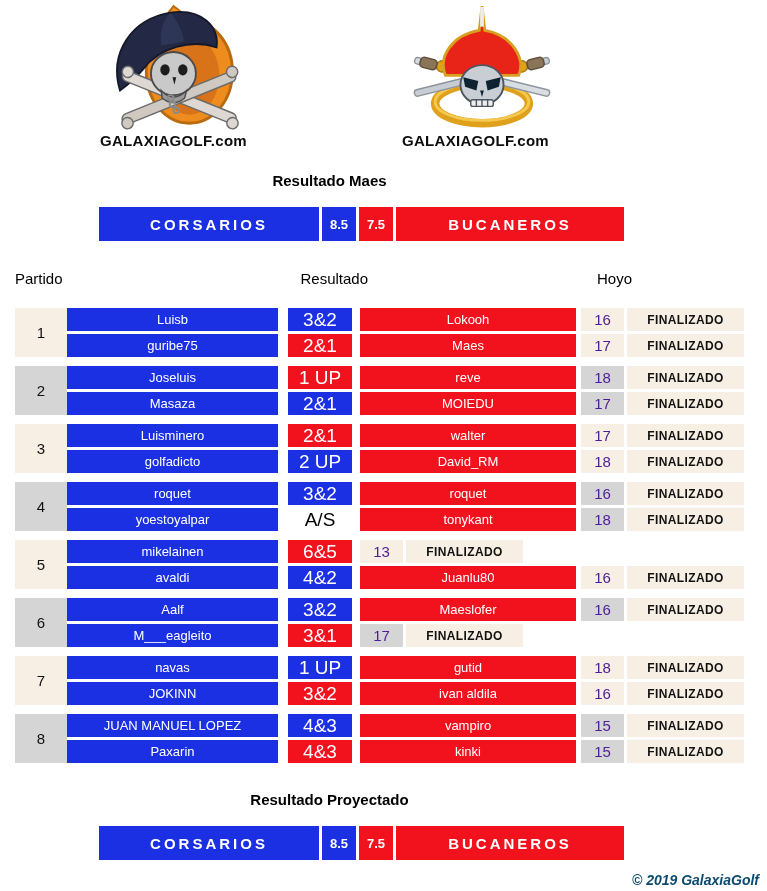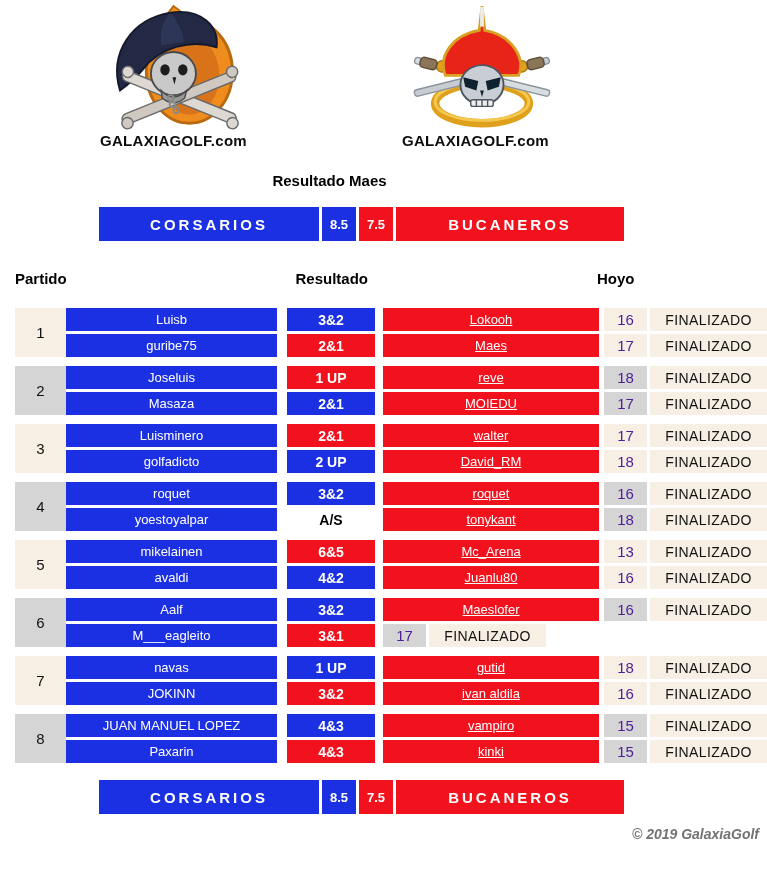--- a/index.html
+++ b/index.html
@@ -26,48 +26,48 @@
   .scorebar{margin-left:67px;width:525px;height:34px;display:flex;margin-top:17px;padding-left:32px;}
   .sb-cell{height:34px;display:flex;align-items:center;justify-content:center;color:#fff;}
   .sb-team{font-weight:bold;font-size:15px;letter-spacing:3px;}
   .sb-team.blue{width:220px;background:var(--blue);margin-right:3px;}
   .sb-team.red{flex:1;background:var(--red);}
   .sb-score{width:34px;font-size:13px;font-weight:bold;}
   .sb-score.blue{background:var(--blue);margin-right:3px;}
   .sb-score.red{background:var(--red);margin-right:3px;}
 
   
-  .thead{display:flex;padding-left:15px;margin-top:29px;font-weight:bold;font-size:15px;line-height:18px;}
+  .thead{display:flex;padding-left:15px;margin-top:29px;font-weight:normal;font-size:15px;line-height:18px;}
   .h-partido{width:273px;}
   .h-resultado{width:80px;text-align:right;}
   .h-spacer{width:229px;}
   .h-hoyo{width:43px;}
 
   
   .matches{margin-top:20px;padding-left:15px;}
   .match{display:flex;margin-bottom:9px;}
   .match:last-child{margin-bottom:0;}
   .num{width:52px;display:flex;align-items:center;justify-content:center;font-size:15px;color:#111;}
   .rows{display:flex;flex-direction:column;gap:3px;}
   .row{display:flex;height:23px;}
   .cell{display:flex;align-items:center;justify-content:center;}
   .pname{color:#fff;font-size:13px;font-weight:500;}
   .pname.blue{width:211px;background:var(--blue);margin-right:10px;}
-  .pname.red{width:216px;background:var(--red);margin-right:5px;text-decoration:underline;}
-  .result{width:88px;margin-right:8px;font-size:14px;font-weight:bold;}
+  .pname.red{width:216px;background:var(--red);margin-right:5px;}
+  .result{width:64px;margin-right:8px;font-size:19px;font-weight:normal;}
   .res-blue{background:var(--blue);color:#fff;}
   .res-red{background:var(--red);color:#fff;}
   .res-tie{background:#fff;color:#000;text-align:right;}
   .hoyo{width:43px;margin-right:3px;font-size:15px;color:#4c1d95;}
-  .status{width:117px;background:var(--beige);font-size:14px;font-weight:400;letter-spacing:.4px;color:#111;}
+  .status{width:117px;background:var(--beige);font-size:12px;font-weight:700;letter-spacing:.4px;color:#111;}
   .match.shade-a .num,.match.shade-a .hoyo{background:var(--beige);}
   .match.shade-b .num,.match.shade-b .hoyo{background:var(--gray);}
 
   
-  .footer{margin-top:12px;padding-right:8px;text-align:right;font-size:14px;font-weight:bold;font-style:italic;color:#737373;}
+  .footer{margin-top:12px;padding-right:8px;text-align:right;font-size:14px;font-weight:bold;font-style:italic;color:#0c4a6e;}
 </style>
 </head>
 <body>
 
 <div class="page">
 
   <div class="logos">
     <div class="logo left">
       <svg width="150" height="126" viewBox="0 0 160 134">
 
@@ -228,21 +228,20 @@
     <div class="cell status">FINALIZADO</div>
   </div>
         </div>
   </div>
       <div class="match shade-a">
     <div class="num">5</div>
     <div class="rows">
           <div class="row">
     <div class="cell pname blue">mikelainen</div>
     <div class="cell result res-red">6&amp;5</div>
-    <div class="cell pname red">Mc_Arena</div>
     <div class="cell hoyo">13</div>
     <div class="cell status">FINALIZADO</div>
   </div>
           <div class="row">
     <div class="cell pname blue">avaldi</div>
     <div class="cell result res-blue">4&amp;2</div>
     <div class="cell pname red">Juanlu80</div>
     <div class="cell hoyo">16</div>
     <div class="cell status">FINALIZADO</div>
   </div>
@@ -299,20 +298,21 @@
     <div class="cell pname blue">Paxarin</div>
     <div class="cell result res-red">4&amp;3</div>
     <div class="cell pname red">kinki</div>
     <div class="cell hoyo">15</div>
     <div class="cell status">FINALIZADO</div>
   </div>
         </div>
   </div>
     </div>
 
+  <div class="section-title title-projected">Resultado Proyectado</div>
 
   <div class="scorebar">
     <div class="sb-cell sb-team blue">CORSARIOS</div>
     <div class="sb-cell sb-score blue">8.5</div>
     <div class="sb-cell sb-score red">7.5</div>
     <div class="sb-cell sb-team red">BUCANEROS</div>
   </div>
 
   <div class="footer">© 2019 GalaxiaGolf</div>
 </div>

